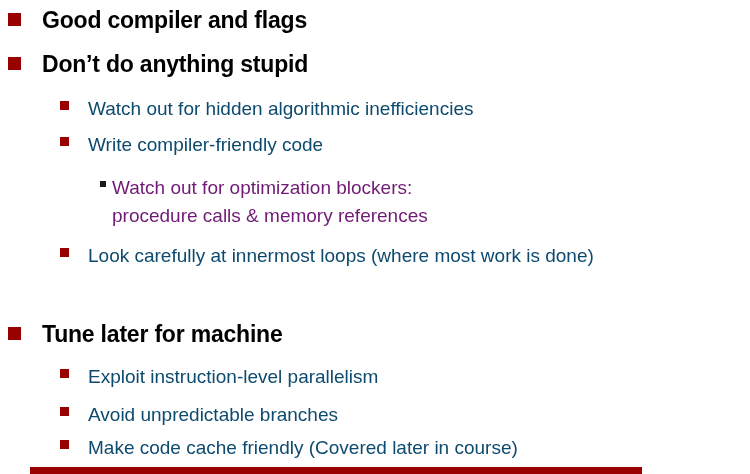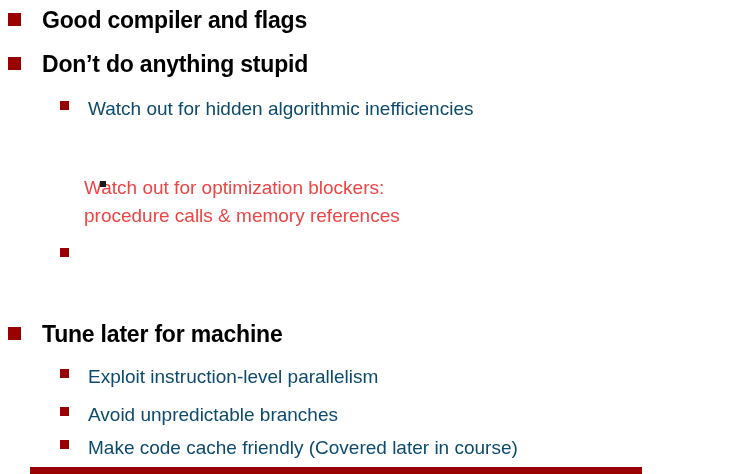--- a/index.html
+++ b/index.html
@@ -32,24 +32,24 @@
     margin-left: 88px;
     font-size: 19px;
     font-weight: normal;
     color: #0c4a6e;
     line-height: 24px;
   }
   .b2 { left: 60px; top: 4px; width: 9px; height: 9px; background: var(--accent, #990000); }
 
   
   .l3 .t {
-    margin-left: 84px;
+    margin-left: 112px;
     font-size: 19px;
     font-weight: normal;
-    color: #ef4444;
+    color: #701a75;
     line-height: 28px;
   }
   .b3 { left: 100px; top: 7px; width: 6px; height: 6px; background: var(--bullet3, #1a1a1a); }
 
   
   .bottom-bar {
     position: absolute;
     left: 30px;
     bottom: 0;
     width: 612px;
@@ -70,31 +70,36 @@
   <div class="item l1" style="top:52px">
     <span class="b b1"></span>
     <span class="t">Don’t do anything stupid</span>
   </div>
 
   <div class="item l2" style="top:97px">
     <span class="b b2"></span>
     <span class="t">Watch out for hidden algorithmic inefficiencies</span>
   </div>
 
+  <div class="item l2" style="top:133px">
+    <span class="b b2"></span>
+    <span class="t">Write compiler-friendly code</span>
+  </div>
 
   <div class="item l3" style="top:174px">
     <span class="b b3"></span>
     <span class="t">
       <span>Watch out for optimization blockers:</span><br>
       <span>procedure calls &amp; memory references</span>
     </span>
   </div>
 
   <div class="item l2" style="top:244px">
     <span class="b b2"></span>
+    <span class="t">Look carefully at innermost loops (where most work is done)</span>
   </div>
 
   <div class="item l1" style="top:322px">
     <span class="b b1"></span>
     <span class="t">Tune later for machine</span>
   </div>
 
   <div class="item l2" style="top:365px">
     <span class="b b2"></span>
     <span class="t">Exploit instruction-level parallelism</span>

